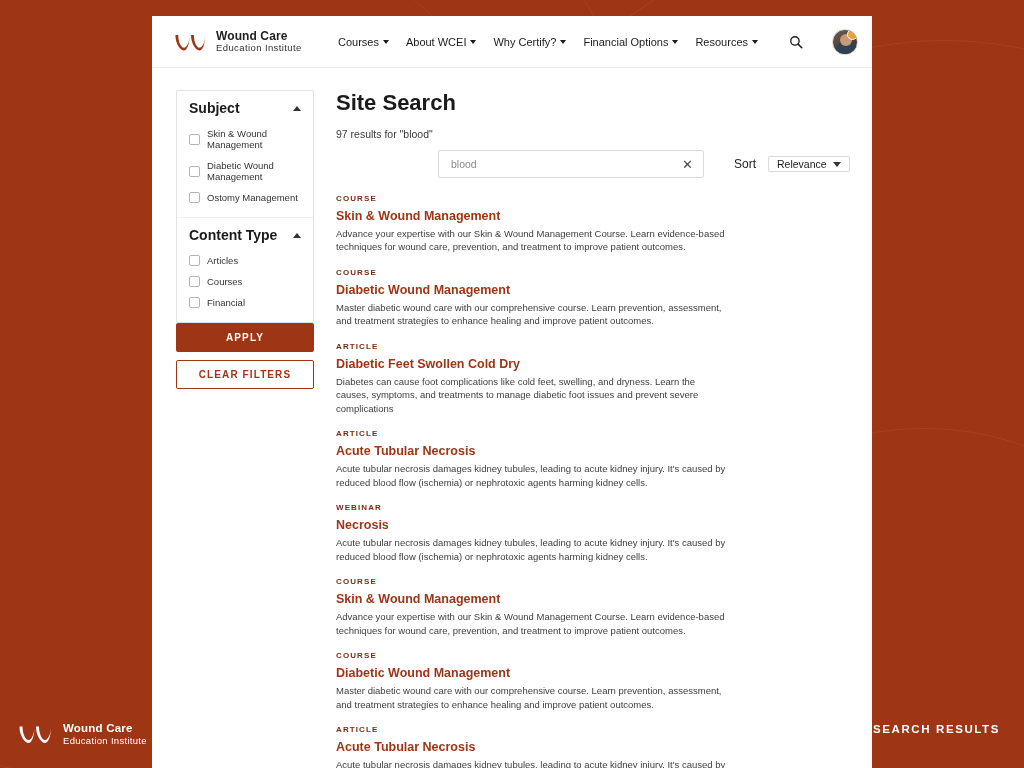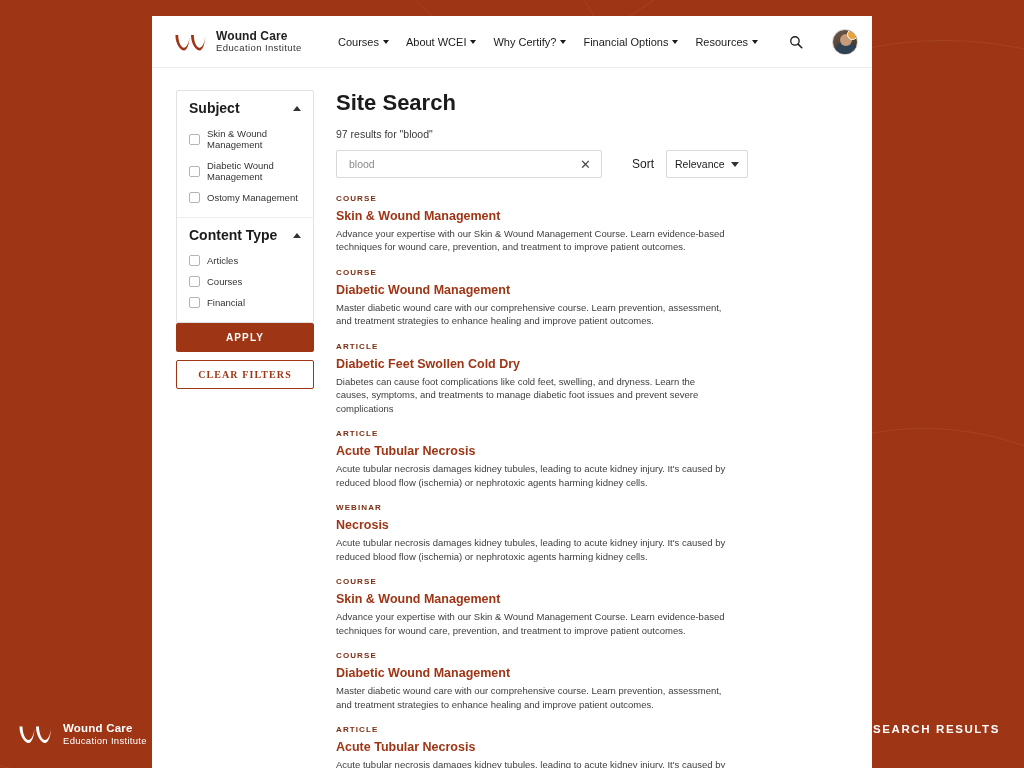--- a/index.html
+++ b/index.html
@@ -104,41 +104,41 @@
   .opt .lbl { font-size:9.5px; color:#333; }
   .filter-actions { }
   .btn-apply {
     display:block; width:100%; background:#9e3515; color:#fff; border:none;
     font-size:10px; font-weight:bold; letter-spacing:1.1px; padding:9px 0; cursor:pointer;
     border-radius:2px; font-family:"Liberation Sans", sans-serif;
   }
   .btn-clear {
     display:block; width:100%; background:#fff; color:#9e3515; border:1px solid #9e3515;
     font-size:10px; font-weight:bold; letter-spacing:1.1px; padding:8px 0; cursor:pointer;
-    margin-top:8px; border-radius:2px; font-family:Liberation Serif, serif;
+    margin-top:8px; border-radius:2px; font-family:Liberation Sans, sans-serif;
   }
 
   
   .main { flex:1; min-width:0; }
   .page-title { font-size:22px; color:#1b1b1b; margin:0 0 12px 0; font-weight:bold; }
   .results-count { font-size:10.5px; color:#3a3a3a; margin-bottom:10px; }
 
-  .searchrow { display:flex; align-items:center; gap:12px; margin-bottom:16px; }
+  .searchrow { display:flex; align-items:center; gap:12px; margin-bottom:16px;justify-content:flex-end; }
   .searchbox {
     flex:0 0 266px; height:28px; border:1px solid #d9d9d9; border-radius:2px;
     display:flex; align-items:center; padding:0 8px 0 10px; background:#fff;
   }
   .searchbox input {
     border:none; outline:none; flex:1; font-size:10.5px; color:#8b8b8b;
     font-family:"Liberation Sans", sans-serif; background:transparent;
   }
   .clear-x { cursor:pointer; color:#4a4a4a; font-size:13px; line-height:1; padding:2px; }
   .sort-label { font-size:12px; color:#1b1b1b; margin-left:18px; }
   .sort-select {
-    width:82px; height:28px; border:1px solid #d9d9d9; border-radius:2px;
+    width:82px; height:16px; border:1px solid #d9d9d9; border-radius:2px;
     display:flex; align-items:center; justify-content:space-between; padding:0 8px;
     font-size:10.5px; color:#1b1b1b; cursor:pointer; background:#fff;
   }
   .chev-down { width:0;height:0;border-left:4px solid transparent;border-right:4px solid transparent;border-top:5px solid #333; }
 
   .result { margin-bottom:14px; }
   .result .kicker { font-size:8px; letter-spacing:1.1px; font-weight:bold; color:#7c2d12; margin-bottom:3px; }
   .result .title {
     font-size:12.5px; color:#9e3515; font-weight:bold; text-decoration:none;
     display:inline-block; margin-bottom:4px; cursor:pointer;

